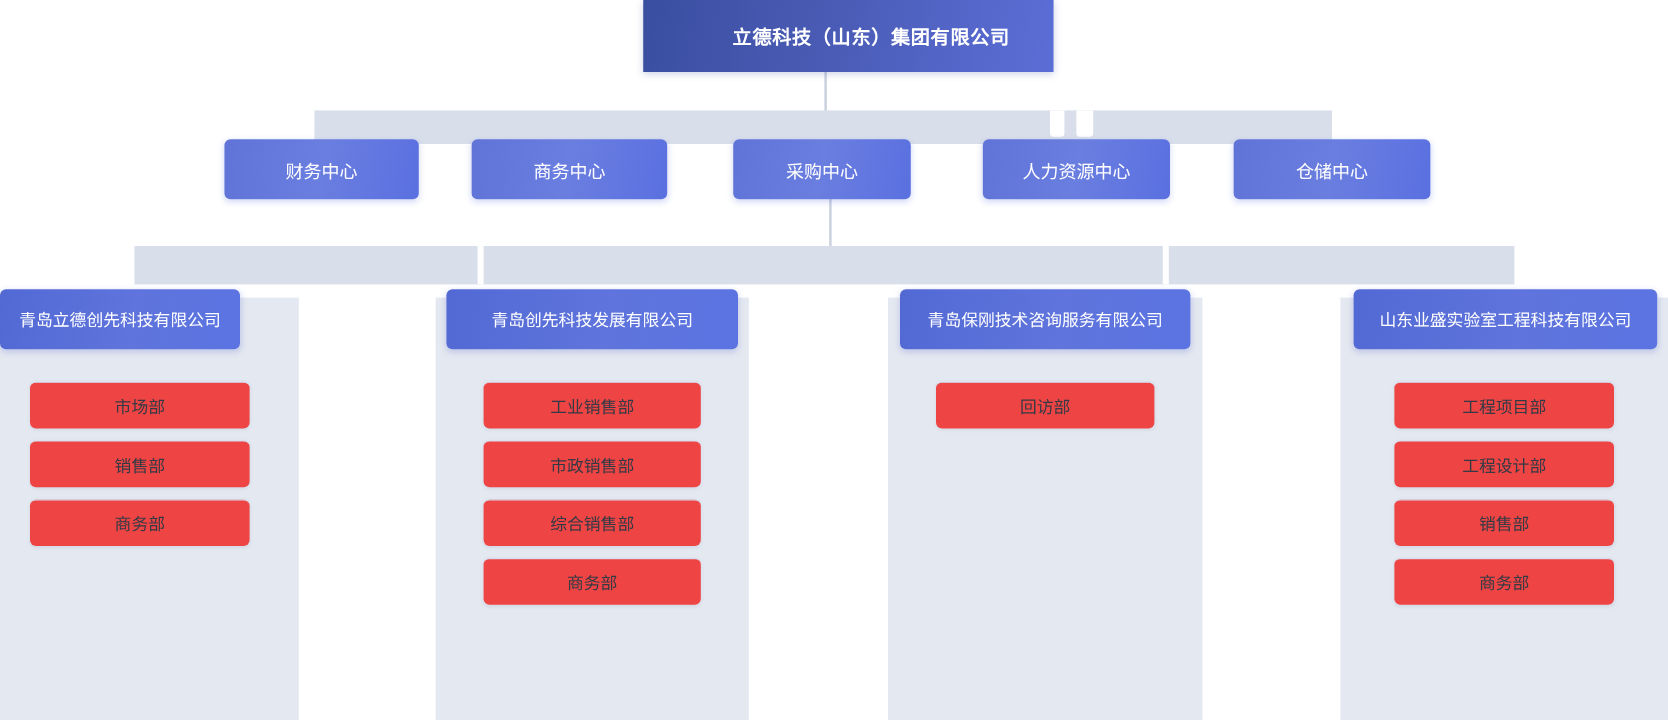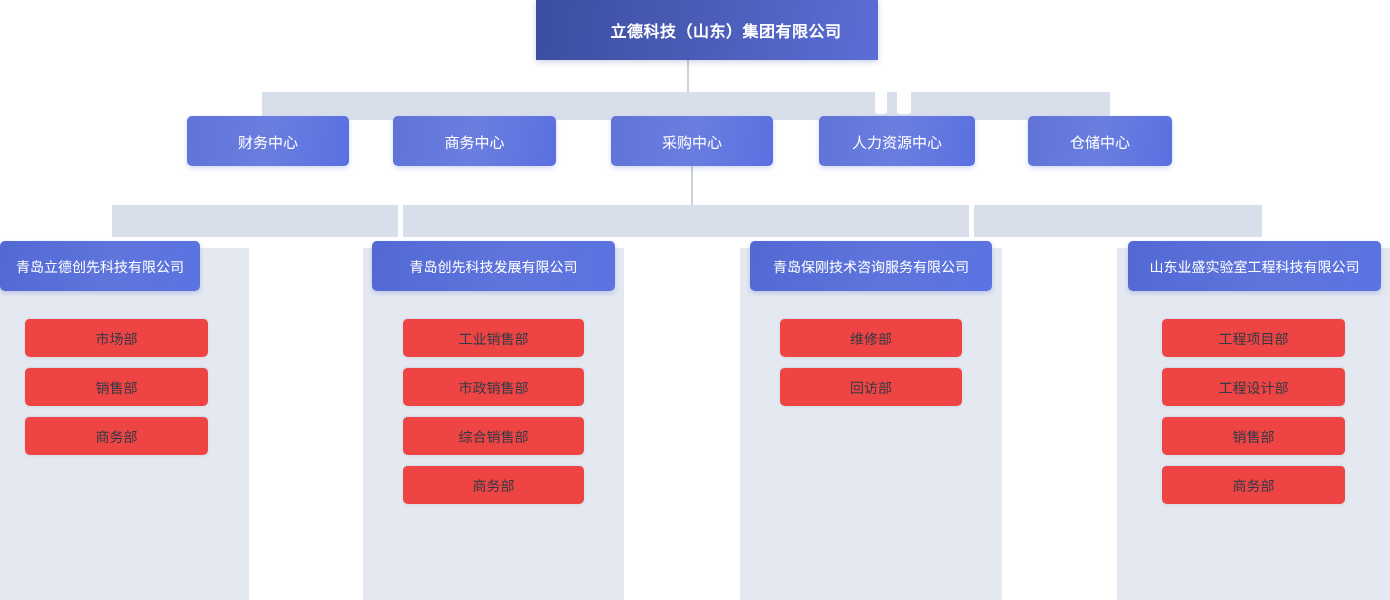--- a/index.html
+++ b/index.html
@@ -96,23 +96,23 @@
     background: linear-gradient(100deg, #6074d8 0%, #6a7ee0 50%, #5a70e0 100%);
     color: #ffffff;
     font-size: 15px;
     display: flex;
     align-items: center;
     justify-content: center;
     box-shadow: 0 2px 5px rgba(90,112,224,.28);
   }
   .node-center.k0 { left: 187px;  width: 162px; }
   .node-center.k1 { left: 393px;  width: 163px; }
-  .node-center.k2 { left: 611px;  width: 162px; }
+  .node-center.k2 { left: 611px;  width: 148px; }
   .node-center.k3 { left: 819px;  width: 156px; }
-  .node-center.k4 { left: 1028px; width: 144px; }
+  .node-center.k4 { left: 1028px; width: 164px; }
 
   
   .node-company {
     position: absolute;
     top: 241px;
     height: 50px;
     border-radius: 5px;
     background: linear-gradient(100deg, #5269d4 0%, #5f74dc 55%, #5b74e2 100%);
     color: #ffffff;
     font-size: 14px;
@@ -193,21 +193,20 @@
   </div>
 
   <div class="dept-list d1">
     <div class="dept-card">工业销售部</div>
     <div class="dept-card">市政销售部</div>
     <div class="dept-card">综合销售部</div>
     <div class="dept-card">商务部</div>
   </div>
 
   <div class="dept-list d2">
-    <div class="dept-card">维修部</div>
     <div class="dept-card">回访部</div>
   </div>
 
   <div class="dept-list d3">
     <div class="dept-card">工程项目部</div>
     <div class="dept-card">工程设计部</div>
     <div class="dept-card">销售部</div>
     <div class="dept-card">商务部</div>
   </div>
 

